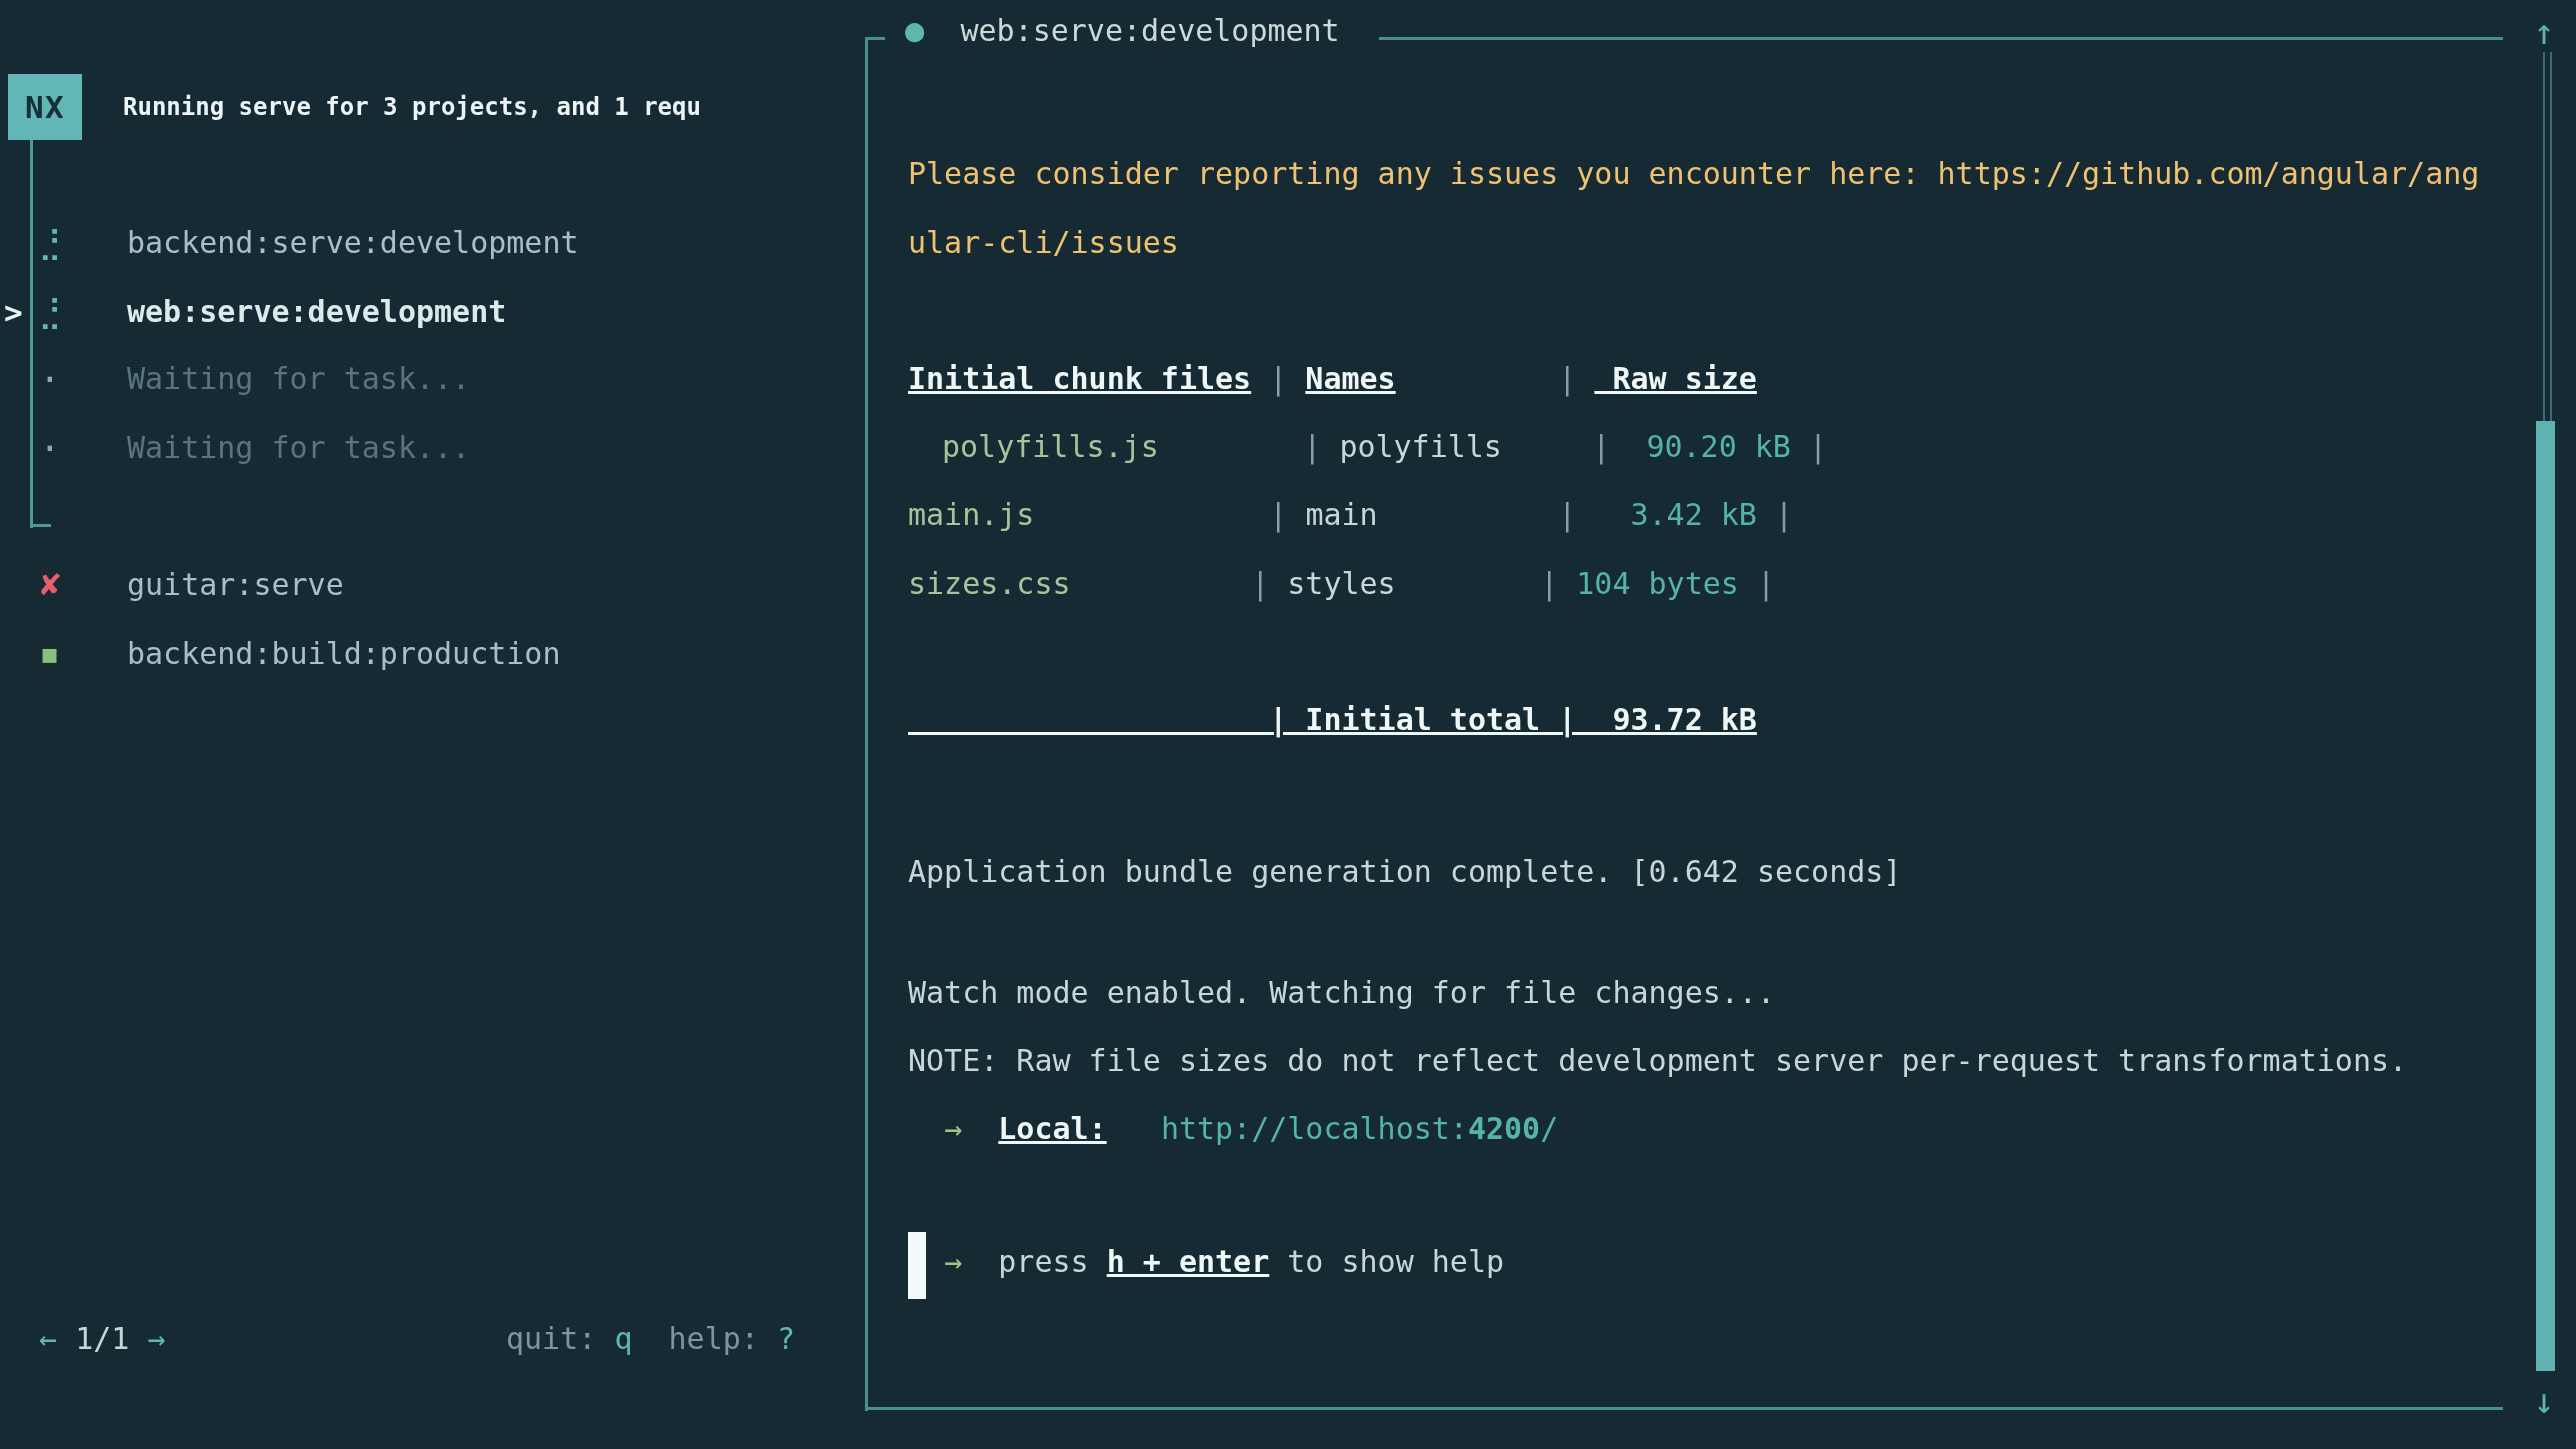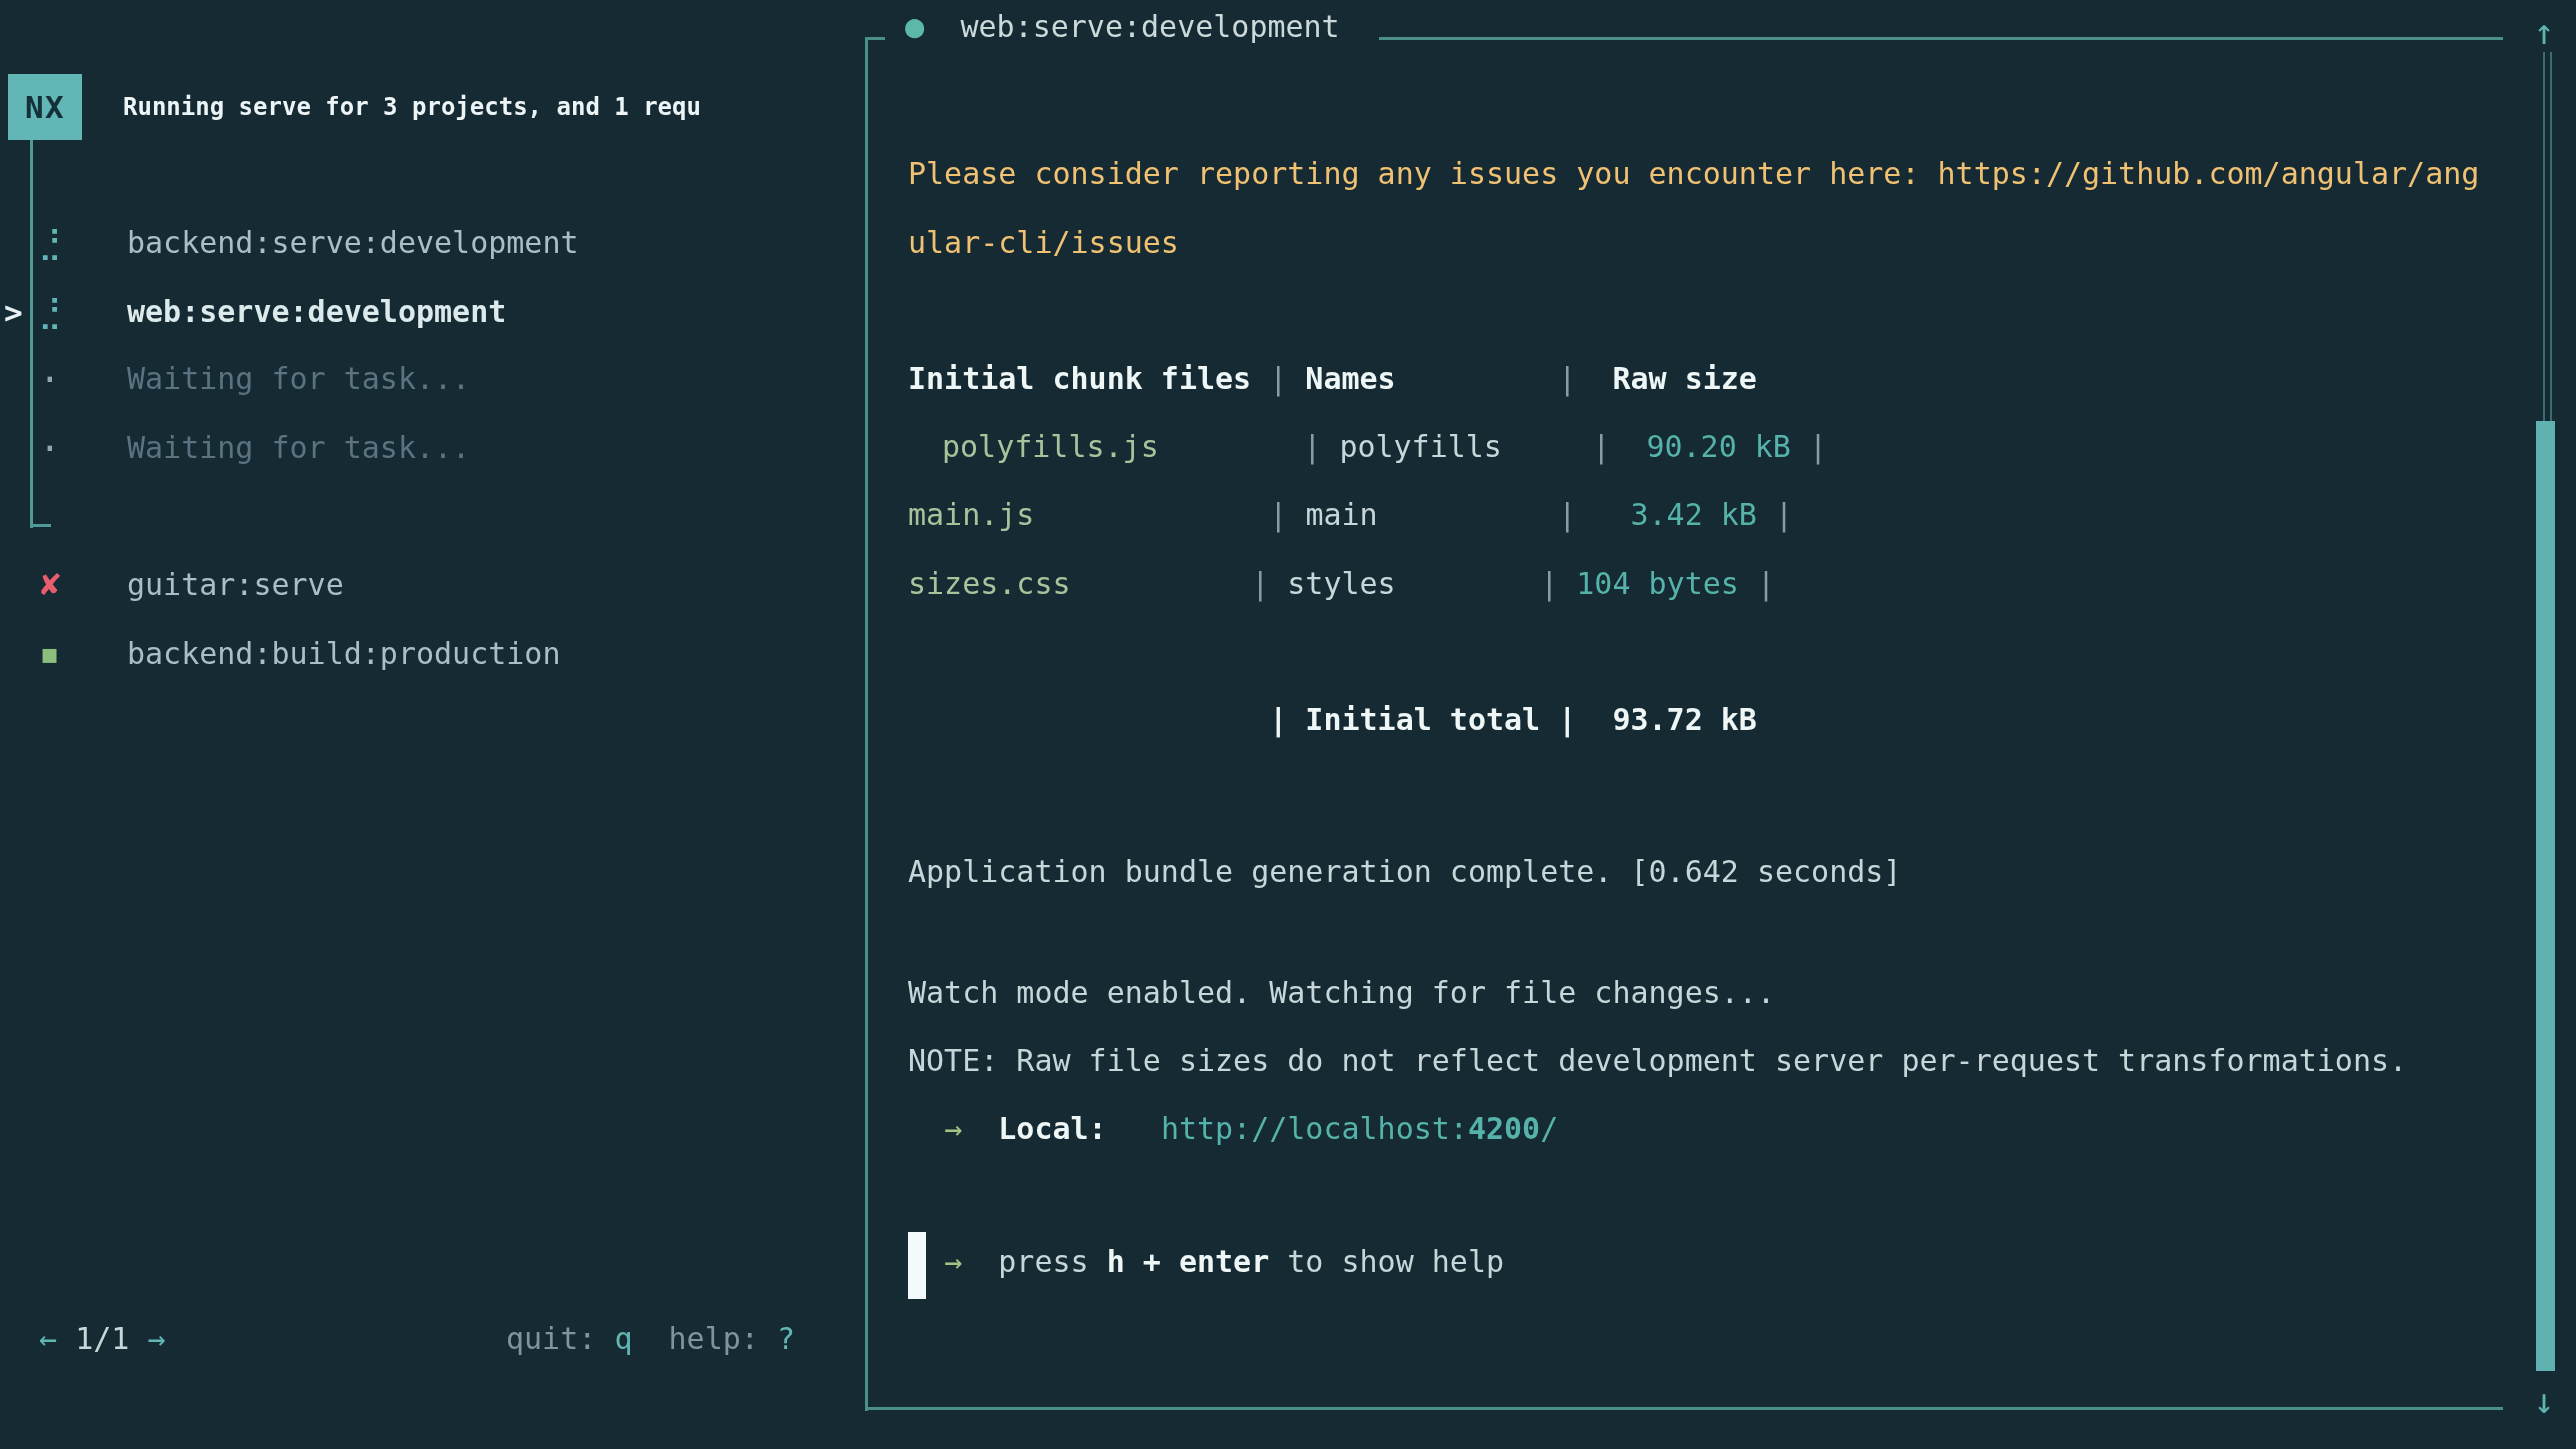--- a/index.html
+++ b/index.html
@@ -43,26 +43,26 @@
   .accent{color:#61b6b4;}
   .dim2{color:#7f949e;}
   .pag-num{color:#c6d6d9;}
   
   #main{position:absolute;left:865px;top:0;width:1711px;height:1449px;overflow:hidden;}
   .bd{position:absolute;background:#4a8f8a;}
   .bd-left{left:0px;top:37px;width:3.4px;height:1374px;}
   .bd-bottom{left:0px;top:1407px;width:1638px;height:3.4px;}
   .bd-top-stub{left:0px;top:37px;width:20px;height:3.4px;}
   .bd-top-long{left:514px;top:37px;width:1124px;height:3.4px;}
-  .panel-header{position:absolute;left:40px;top:4px;height:68px;line-height:44px;white-space:pre;}
+  .panel-header{position:absolute;left:40px;top:4px;height:68px;line-height:52px;white-space:pre;}
   .hdr-dot{color:#5cb8ab;font-size:32px;}
   .hdr-title{color:#ccd9d9;}
   .t-line{position:absolute;left:43px;height:68px;line-height:68px;white-space:pre;}
   .s-n{color:#c6d6d9;}
-  .s-b{color:#eef6f6;font-weight:bold;}
+  .s-b{color:#eef6f6;font-weight:bold;text-decoration:underline;}
   .s-y{color:#f0c172;}
   .s-g{color:#a6c49b;}
   .s-t{color:#55b3a9;}
   .s-tb{color:#55b3a9;font-weight:bold;}
   .s-p{color:#879ca4;}
   .s-ga{color:#a4c383;}
   .cursor{position:absolute;left:43px;top:1232px;width:18px;height:67px;background:#f2fafc;}
   
   .scroll-arrow{position:absolute;width:40px;text-align:center;color:#5fb3b1;font-size:35px;line-height:40px;}
   #scroll-up{left:2524px;top:12px;}

